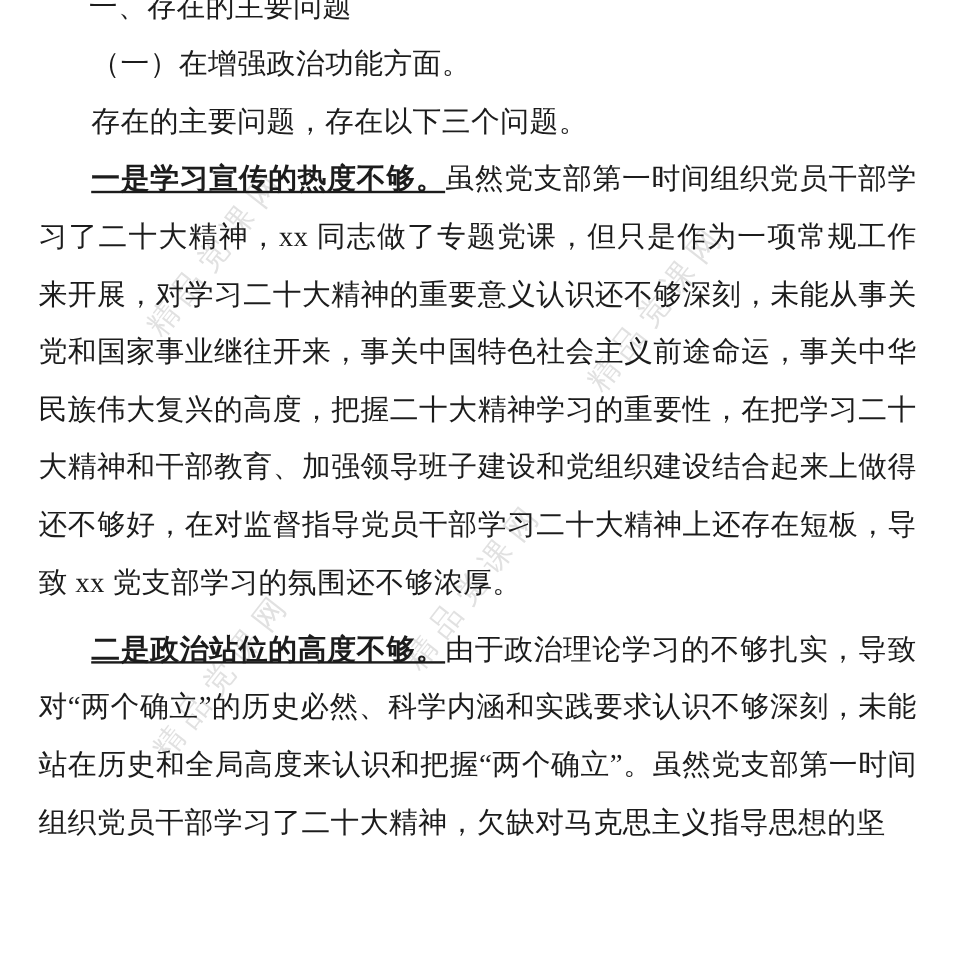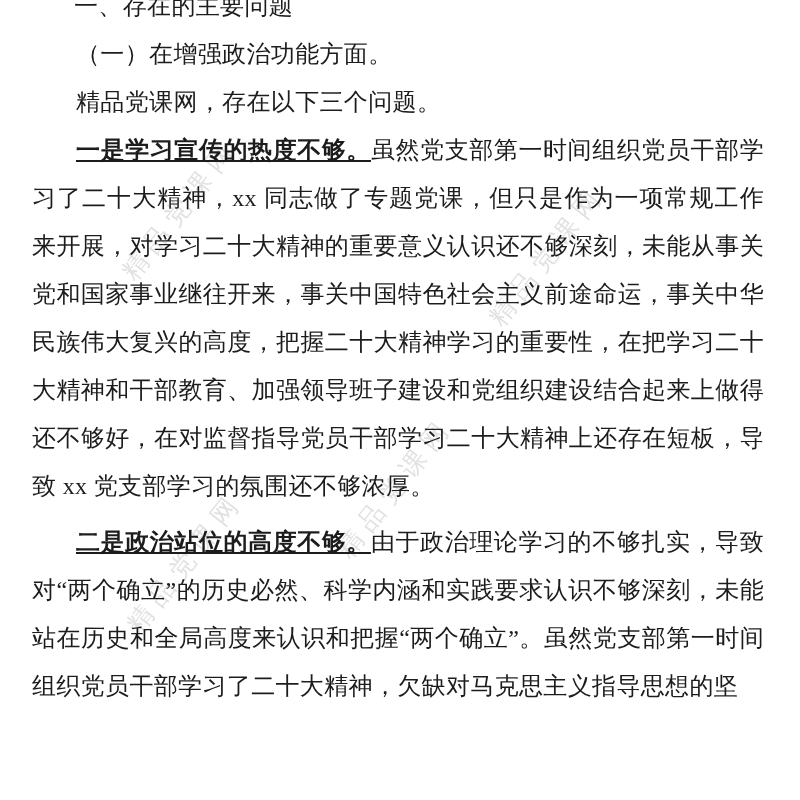--- a/index.html
+++ b/index.html
@@ -75,20 +75,20 @@
     <span class="wm wm1">精品党课网</span>
     <span class="wm wm2">精品党课网</span>
     <span class="wm wm3">精品党课网</span>
     <span class="wm wm4">精品党课网</span>
   </div>
 
   <h1 class="h1">一、存在的主要问题</h1>
 
   <h2 class="h2">（一）在增强政治功能方面。</h2>
 
-  <p class="indent">精品党课网，存在以下三个问题。</p>
+  <p class="indent">存在的主要问题，存在以下三个问题。</p>
 
   <p class="indent"><span class="lead">一是学习宣传的热度不够。</span><span>虽然党支部第一时间组织党员干部学习了二十大精神，xx 同志做了专题党课，但只是作为一项常规工作来开展，对学习二十大精神的重要意义认识还不够深刻，未能从事关党和国家事业继往开来，事关中国特色社会主义前途命运，事关中华民族伟大复兴的高度，把握二十大精神学习的重要性，在把学习二十大精神和干部教育、加强领导班子建设和党组织建设结合起来上做得还不够好，在对监督指导党员干部学习二十大精神上还存在短板，导致 xx 党支部学习的氛围还不够浓厚。</span></p>
 
   <p class="indent p2"><span class="lead">二是政治站位的高度不够。</span><span>由于政治理论学习的不够扎实，导致对“两个确立”的历史必然、科学内涵和实践要求认识不够深刻，未能站在历史和全局高度来认识和把握“两个确立”。虽然党支部第一时间组织党员干部学习了二十大精神，欠缺对马克思主义指导思想的坚</span></p>
 
 
 </div>
 
 </body></html>

